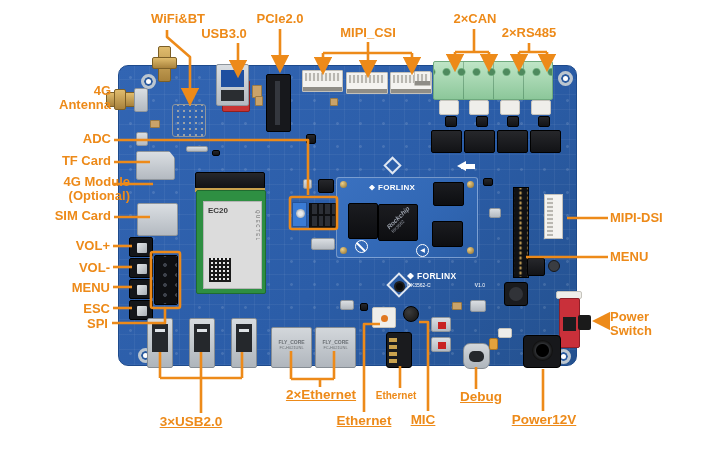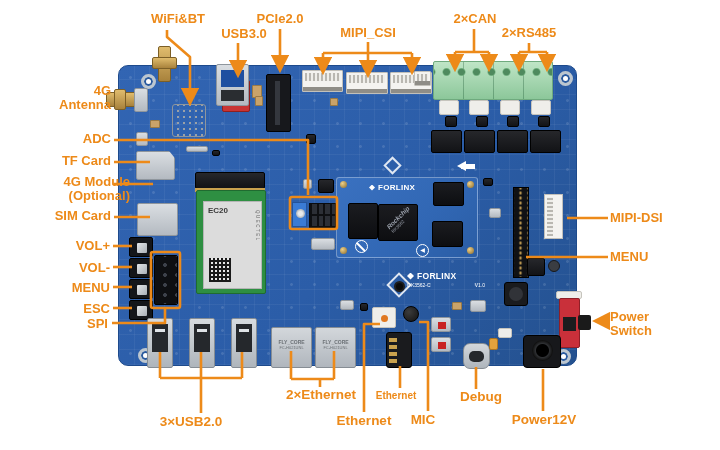--- a/index.html
+++ b/index.html
@@ -13,21 +13,21 @@
   html,body{margin:0;padding:0;background:var(--c-background);}
   #stage{position:relative;width:720px;height:450px;background:var(--c-background);
          font-family:"Liberation Sans",sans-serif;overflow:hidden;}
   
   .lbl{position:absolute;color:var(--c-annotation);font-weight:bold;font-size:13px;
        white-space:nowrap;z-index:6;line-height:1.05;}
   .lbl.center{transform:translateX(-50%);text-align:center;}
   .lbl.right{text-align:right;}
   .lbl.wrap{white-space:normal;}
   .lbl.small{font-size:10px;}
-  .lbl.big{font-size:13.5px;}
+  .lbl.big{font-size:13.5px;text-decoration:underline;}
   
   #leads{position:absolute;left:0;top:0;z-index:5;}
   .lead{stroke:var(--c-annotation);stroke-width:2.6;fill:none;stroke-linejoin:round;}
   .leadfill{fill:var(--c-annotation);}
   
   .cmp{position:absolute;box-sizing:border-box;z-index:2;}
   #board{left:118px;top:65px;width:459px;height:301px;z-index:1;
     background:
       repeating-linear-gradient(90deg,rgba(255,255,255,.05) 0 1px,transparent 1px 15px),
       repeating-linear-gradient(0deg,rgba(255,255,255,.05) 0 1px,transparent 1px 15px),
@@ -332,21 +332,21 @@
     <path class="lead" d="M160 352 V378 M201 352 V378 M242 352 V378 M160 378 H242 M201 378 V413"></path>
     <path class="lead" d="M291 351 V379 M334 351 V379 M291 379 H334 M320 379 V387"></path>
     <path class="lead" d="M364 412 V324 H380"></path>
     <path class="lead" d="M400 388 V366"></path>
     <path class="lead" d="M428 411 V322 H419"></path>
     <path class="lead" d="M476 389 V367"></path>
     <path class="lead" d="M543 411 V369"></path>
   </svg>
 
   <div class="lbl center" style="left:178px;top:12px">WiFi&amp;BT</div>
-  <div class="lbl center" style="left:244px;top:27px">USB3.0</div>
+  <div class="lbl center" style="left:224px;top:27px">USB3.0</div>
   <div class="lbl center" style="left:280px;top:12px">PCIe2.0</div>
   <div class="lbl center" style="left:368px;top:26px">MIPI_CSI</div>
   <div class="lbl center" style="left:475px;top:12px">2×CAN</div>
   <div class="lbl center" style="left:529px;top:26px">2×RS485</div>
 
   <div class="lbl right wrap" style="right:609px;top:84px;width:64px">4G Antenna</div>
   <div class="lbl right" style="right:609px;top:132px">ADC</div>
   <div class="lbl right" style="right:609px;top:154px">TF Card</div>
   <div class="lbl right wrap" style="right:590px;top:175px;width:72px">4G Module (Optional)</div>
   <div class="lbl right" style="right:609px;top:209px">SIM Card</div>

